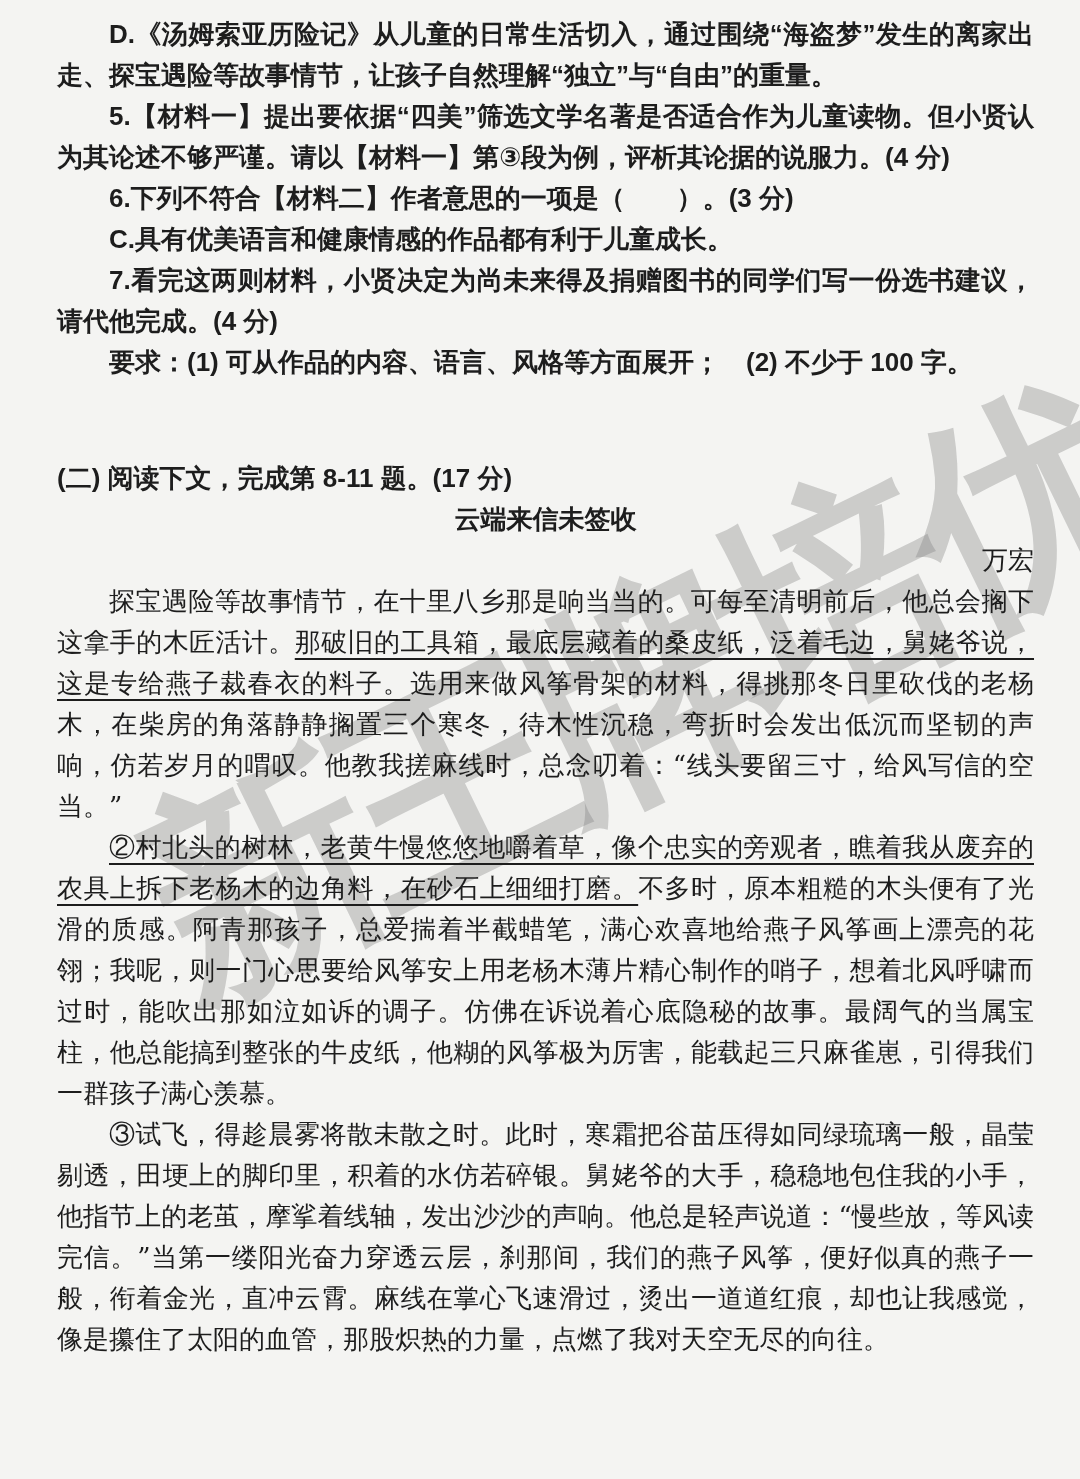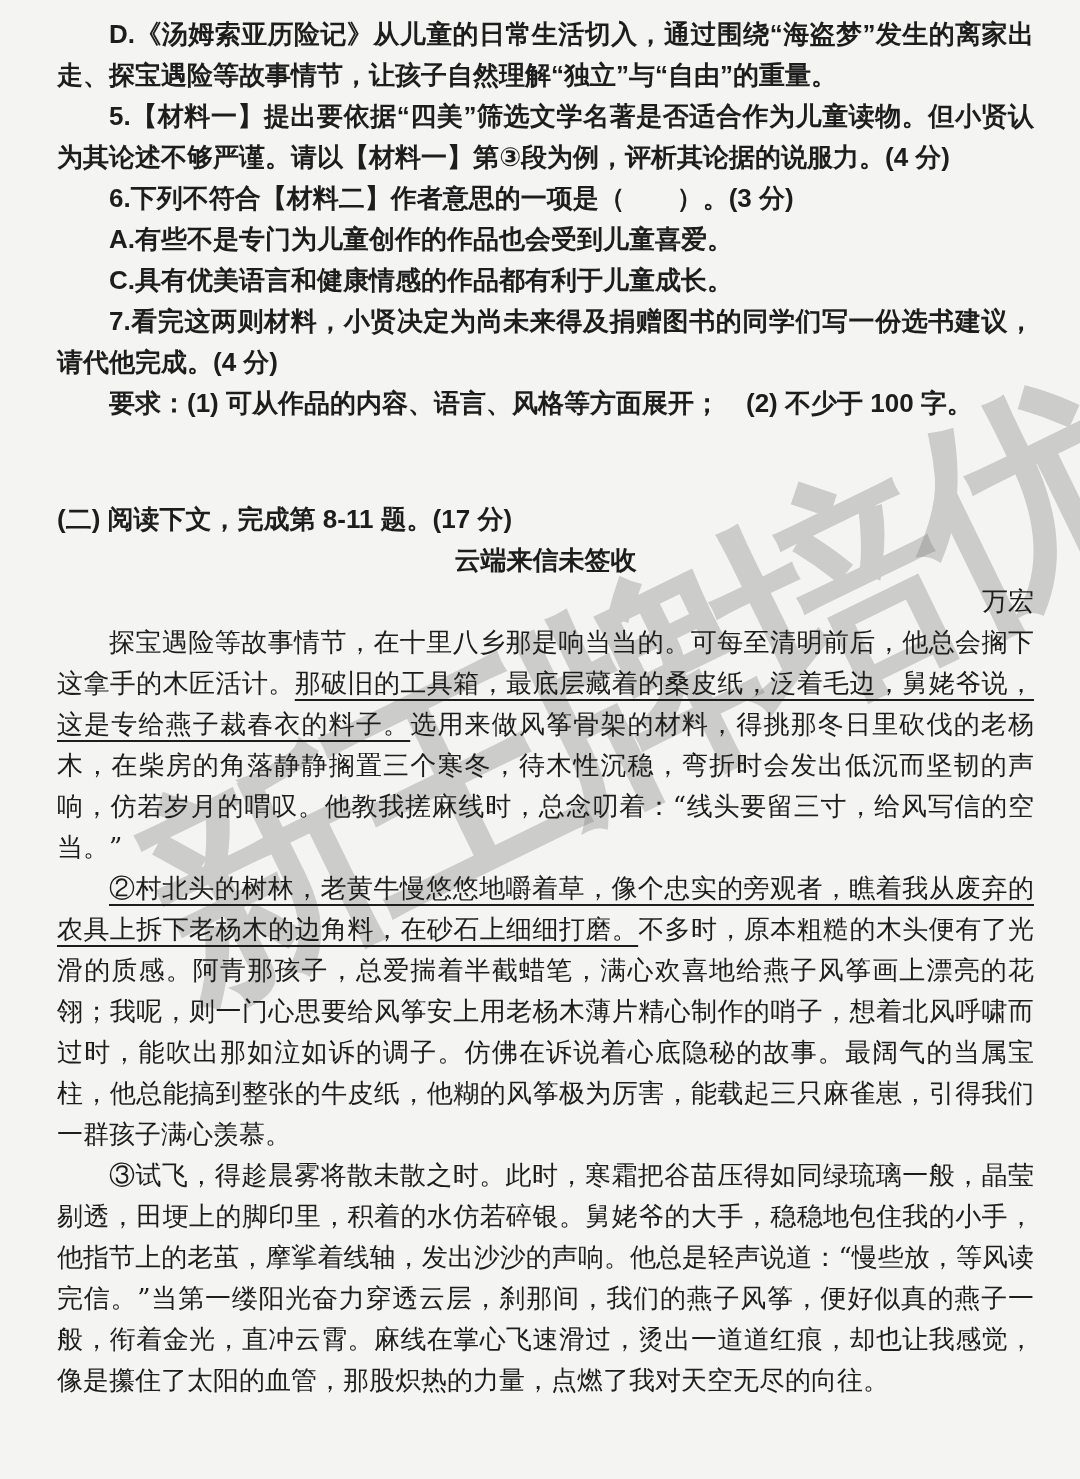--- a/index.html
+++ b/index.html
@@ -51,21 +51,20 @@
 <body>
 
 <div class="watermark">新王牌培优</div>
 
 <div class="content">
 
   <div class="qsec">
     <p>D.《汤姆索亚历险记》从儿童的日常生活切入，通过围绕“海盗梦”发生的离家出走、探宝遇险等故事情节，让孩子自然理解“独立”与“自由”的重量。</p>
     <p>5.【材料一】提出要依据“四美”筛选文学名著是否适合作为儿童读物。但小贤认为其论述不够严谨。请以【材料一】第③段为例，评析其论据的说服力。(4 分)</p>
     <p>6.下列不符合【材料二】作者意思的一项是（　　）。(3 分)</p>
-    <p>A.有些不是专门为儿童创作的作品也会受到儿童喜爱。</p>
     <p>C.具有优美语言和健康情感的作品都有利于儿童成长。</p>
     <p>7.看完这两则材料，小贤决定为尚未来得及捐赠图书的同学们写一份选书建议，请代他完成。(4 分)</p>
     <p>要求：(1) 可从作品的内容、语言、风格等方面展开；　(2) 不少于 100 字。</p>
     <p class="sec-header">(二) 阅读下文，完成第 8-11 题。(17 分)</p>
   </div>
 
   <div class="essay">
     <p class="essay-title">云端来信未签收</p>
     <p class="essay-author">万宏</p>
     <p><span>探宝遇险等故事情节，在十里八乡那是响当当的。可每至清明前后，他总会搁下这拿手的木匠活计。</span><span class="ul">那破旧的工具箱，最底层藏着的桑皮纸，泛着毛边，舅姥爷说，这是专给燕子裁春衣的料子。</span><span>选用来做风筝骨架的材料，得挑那冬日里砍伐的老杨木，在柴房的角落静静搁置三个寒冬，待木性沉稳，弯折时会发出低沉而坚韧的声响，仿若岁月的喟叹。他教我搓麻线时，总念叨着：“线头要留三寸，给风写信的空当。”</span></p>

